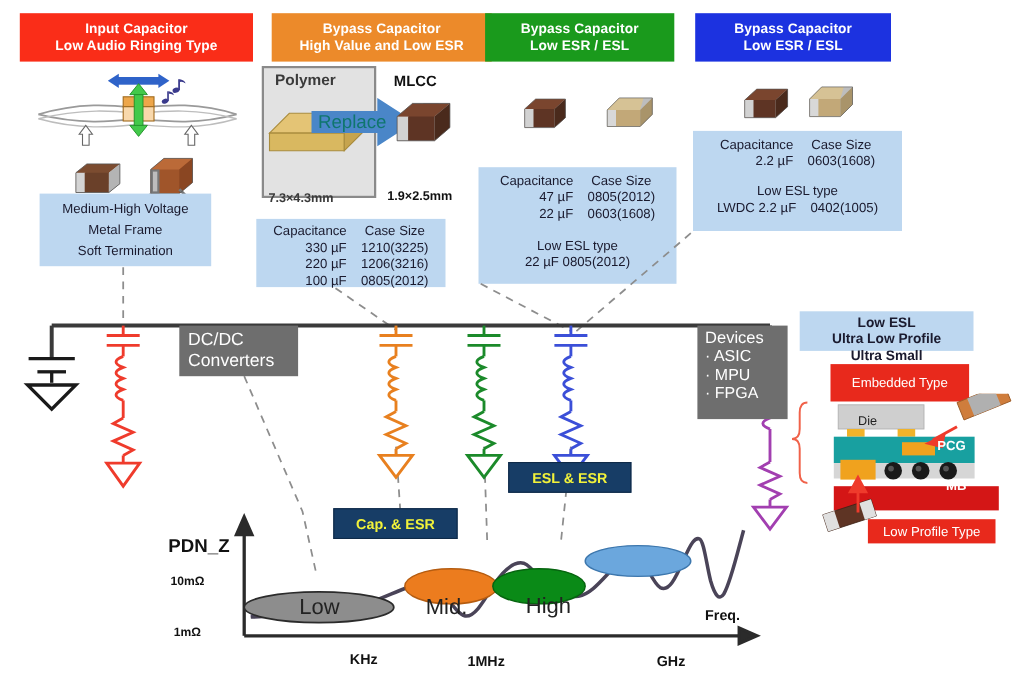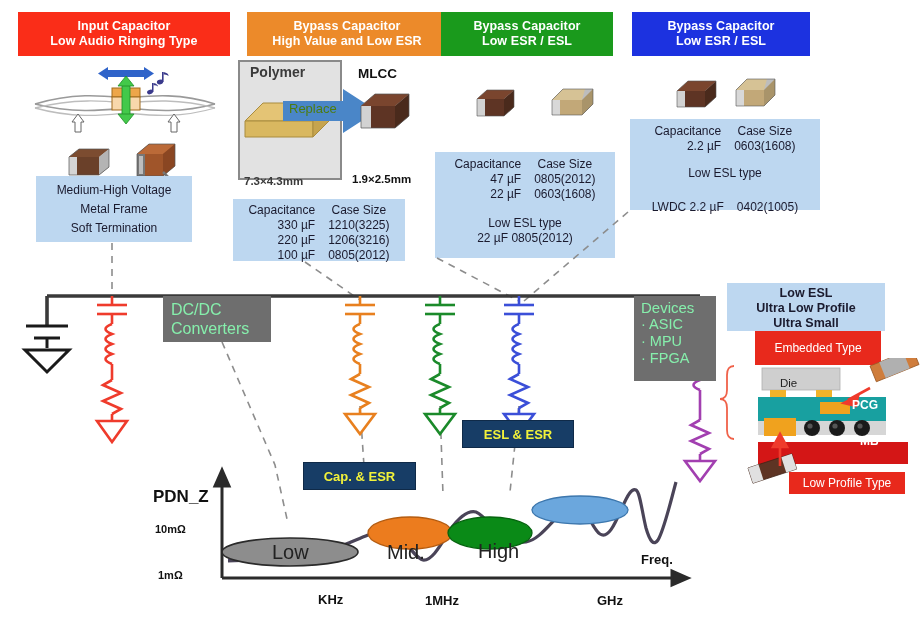--- a/index.html
+++ b/index.html
@@ -77,21 +77,21 @@
     line-height:14px;
     color:#3a3a3a;
     white-space:pre;
   }
   .dim-text.dark{color:#111;}
 
   
   .grayblock{
     position:absolute;
     background:#6e6e6e;
-    color:#86efac;
+    color:#ffffff;
     font-size:16px;
     line-height:19px;
     padding:4px 8px;
     box-sizing:border-box;
   }
   .grayblock.small{font-size:14.5px;line-height:17px;}
 
   
   .navytag{
     position:absolute;
@@ -220,21 +220,21 @@
   </svg>
 
   <div class="dim-text" style="left:244px;top:146px;">
     <div>7.3×4.3mm</div>
     <div>=31.39mm²</div>
   </div>
 
   <svg class="abs" style="left:283px;top:89px;" width="94" height="48" viewBox="0 0 94 48">
     <polygon points="0,12 60,12 60,0 94,22 60,44 60,32 0,32" fill="#4a86c8"></polygon>
   </svg>
-  <div class="abs" style="left:289px;top:101px;color:#4d7c0f;font-size:13px;font-weight:normal;">Replace</div>
+  <div class="abs" style="left:289px;top:101px;color:#0f766e;font-size:17px;font-weight:normal;">Replace</div>
 
   <div class="mlcc-label" style="left:358px;top:66px;">MLCC</div>
 
   <svg class="abs" style="left:355px;top:88px;" width="62" height="46" viewBox="0 0 62 46">
     <polygon points="6,18 20,6 54,6 54,28 40,40 6,40" fill="#5e3424"></polygon>
     <polygon points="6,18 20,6 30,6 16,18" fill="#eeeeee"></polygon>
     <polygon points="6,18 16,18 16,40 6,40" fill="#d2d2d2"></polygon>
     <polygon points="44,6 54,6 54,28 40,40 40,18" fill="#c4c4c4"></polygon>
     <polygon points="20,6 54,6 40,18 6,18" fill="#7a452e"></polygon>
     <polygon points="40,18 54,6 54,28 40,40" fill="#4a2a1c"></polygon>
@@ -333,21 +333,21 @@
         <div class="spec-c2">Case Size</div>
       </div>
       <div class="spec-row">
         <div class="spec-c1">2.2 µF</div>
         <div class="spec-c2">0603(1608)</div>
       </div>
     </div>
     <div style="text-align:center;margin-top:12px;">
       <div>Low ESL type</div>
     </div>
-    <div class="spec-table" style="margin-top:19px;">
+    <div class="spec-table" style="margin-top:1px;">
       <div class="spec-row">
         <div class="spec-c1">LWDC 2.2 µF</div>
         <div class="spec-c2">0402(1005)</div>
       </div>
     </div>
   </div>
 
   <svg class="layer" viewBox="0 0 923 622">
     <g stroke="#8d8d8d" stroke-width="1.6" stroke-dasharray="7,6" fill="none">
 
@@ -447,21 +447,21 @@
     <div>Converters</div>
   </div>
 
   <div class="grayblock small" style="left:634px;top:296px;width:82px;height:85px;padding:3px 7px;">
     <div style="font-size:15px;">Devices</div>
     <div>· ASIC</div>
     <div>· MPU</div>
     <div>· FPGA</div>
   </div>
 
-  <div class="specbox center" style="left:727px;top:283px;width:158px;height:48px;font-weight:bold;font-size:12.5px;padding-top:3px;box-sizing:border-box;">
+  <div class="specbox center" style="left:727px;top:283px;width:158px;height:36px;font-weight:bold;font-size:12.5px;padding-top:3px;box-sizing:border-box;">
     <div>Low ESL</div>
     <div>Ultra Low Profile</div>
     <div>Ultra Small</div>
   </div>
 
   <div class="redtag" style="left:755px;top:331px;width:126px;height:34px;">Embedded  Type</div>
 
   <svg class="abs" style="left:720px;top:358px;" width="200" height="140" viewBox="0 0 200 140">
 
     <path d="M14,8 q-7,0 -7,9 L7,32 q0,9 -7,9 q7,0 7,9 L7,72 q0,9 7,9" fill="none" stroke="#f0624a" stroke-width="1.8"></path>

